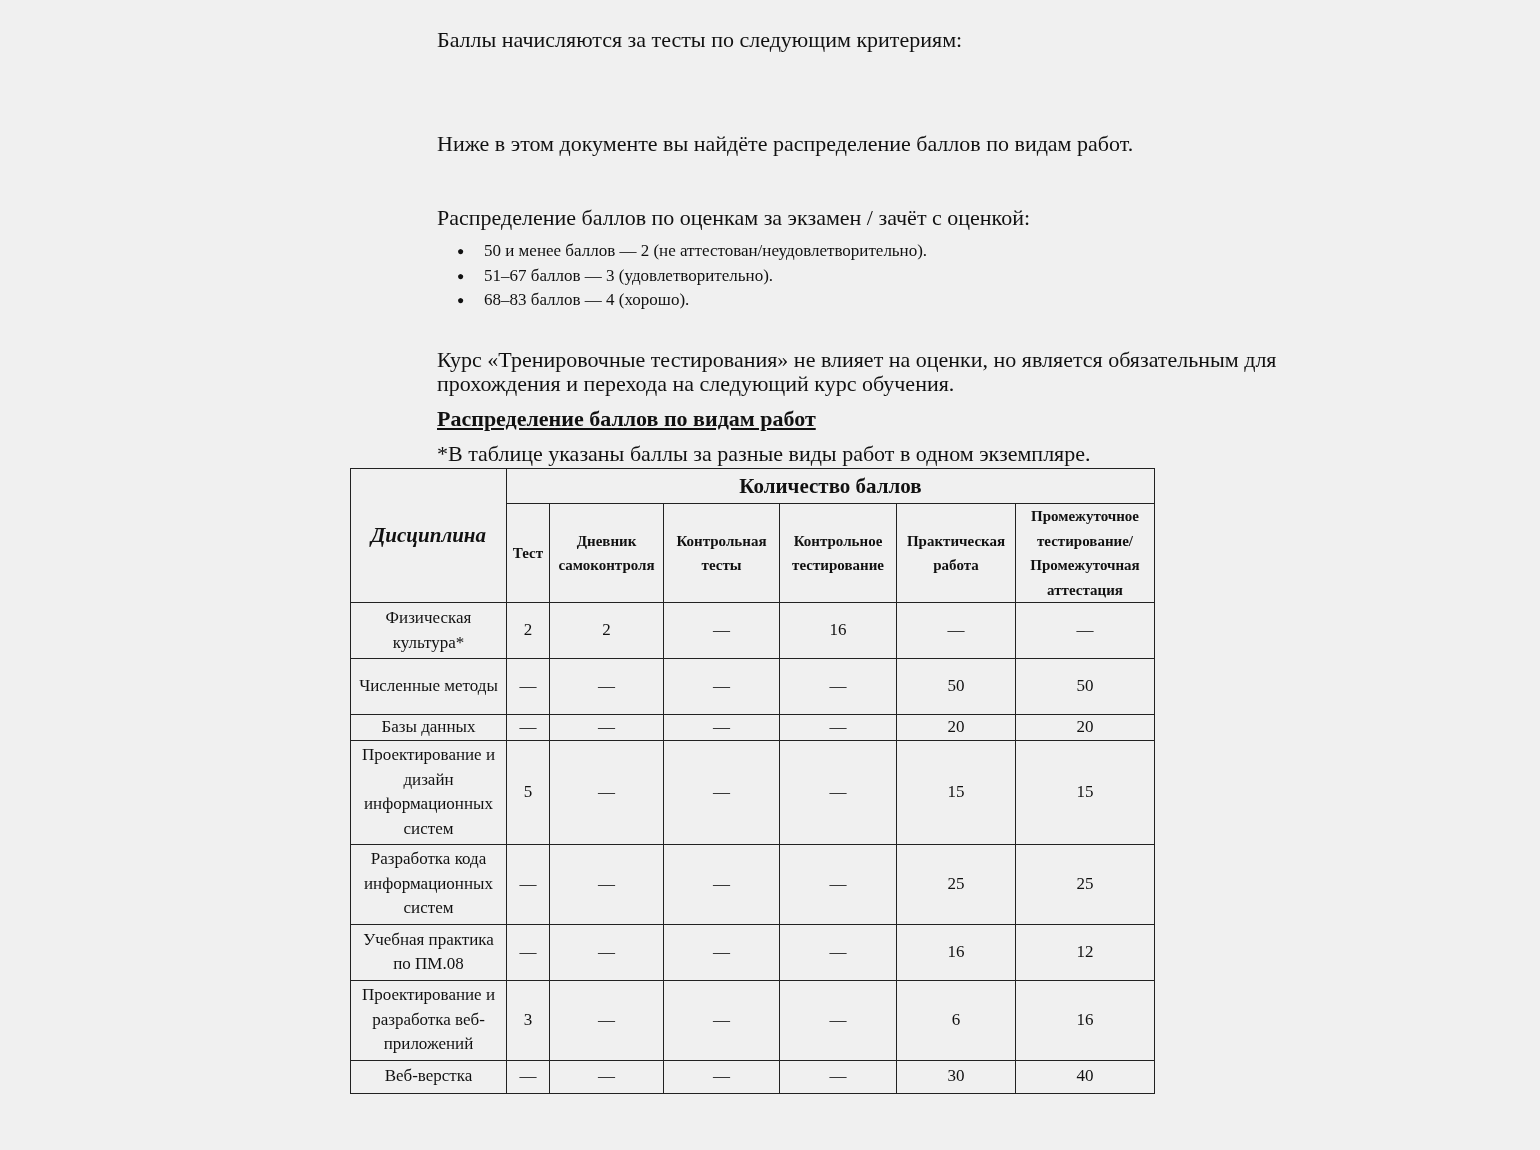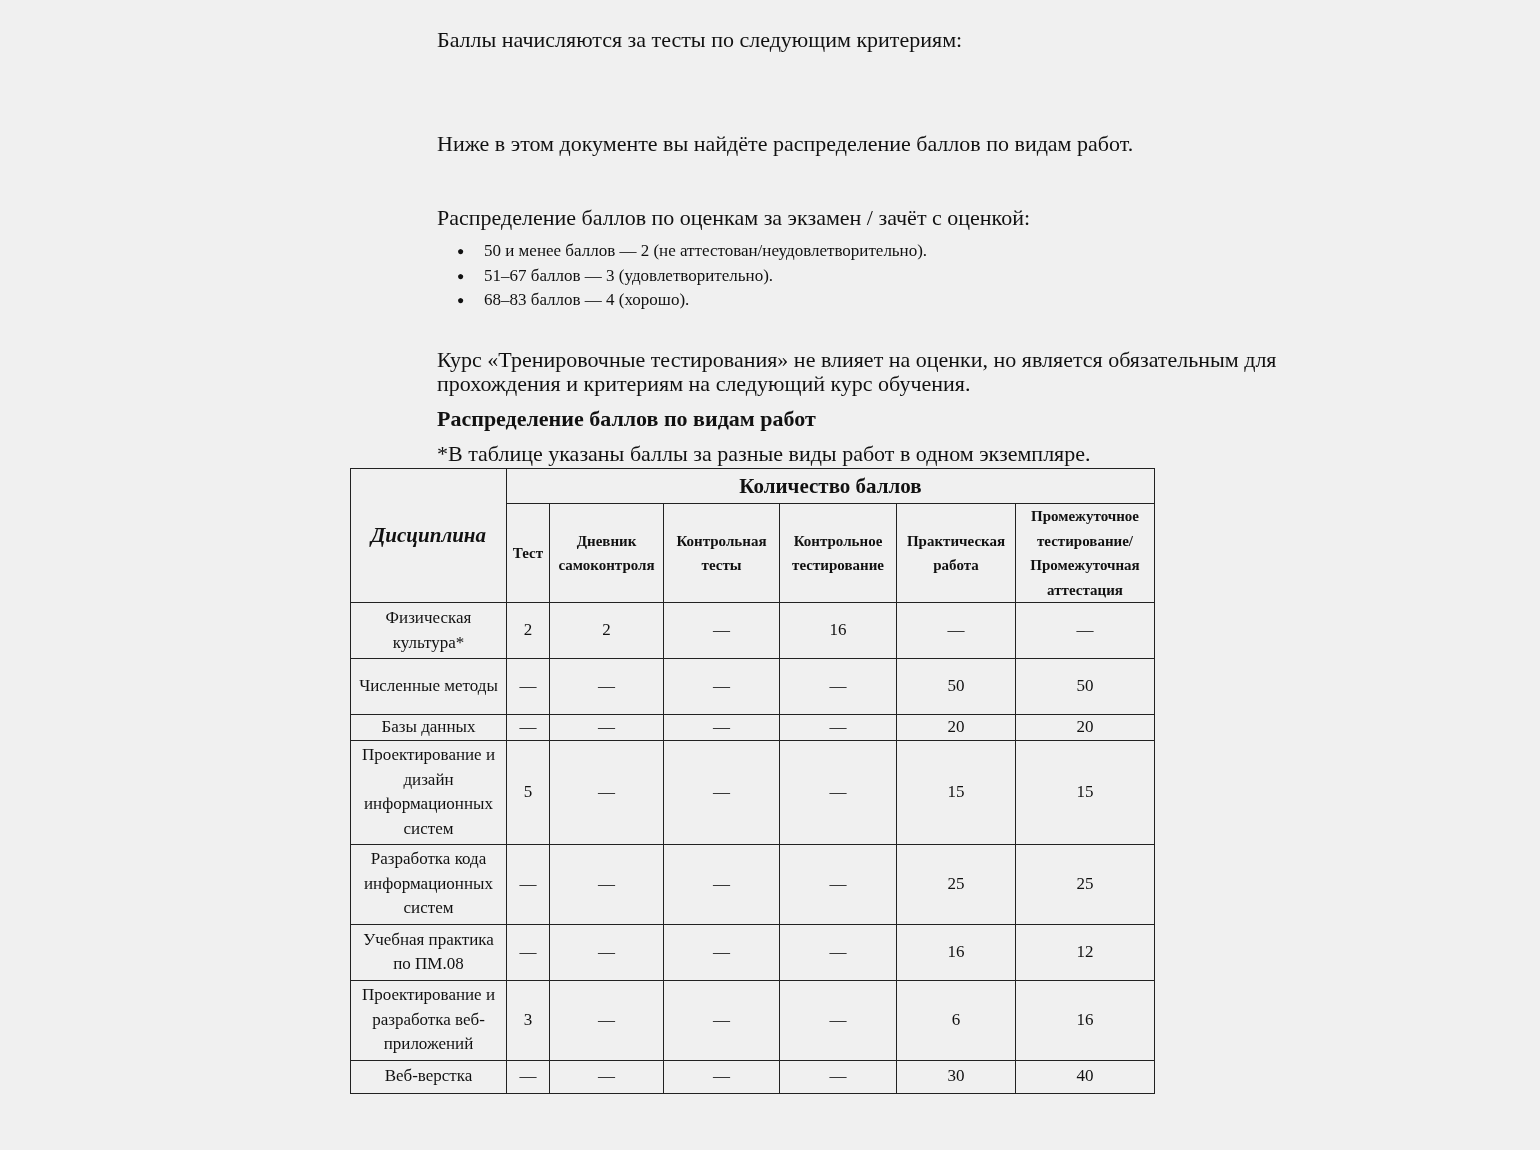--- a/index.html
+++ b/index.html
@@ -45,23 +45,23 @@
 </ul>
 <div class="p" style="top:132px;">Ниже в этом документе вы найдёте распределение баллов по видам работ.</div>
 
 <div class="p" style="top:206px;">Распределение баллов по оценкам за экзамен / зачёт с оценкой:</div>
 <ul class="bullets b2" style="top:239px;">
   <li>50 и менее баллов — 2 (не аттестован/неудовлетворительно).</li>
   <li>51–67 баллов — 3 (удовлетворительно).</li>
   <li>68–83 баллов — 4 (хорошо).</li>
 </ul>
 <div class="p" style="top:348px;">Курс «Тренировочные тестирования» не влияет на оценки, но является обязательным для</div>
-<div class="p" style="top:372px;">прохождения и критериям на следующий курс обучения.</div>
+<div class="p" style="top:372px;">прохождения и перехода на следующий курс обучения.</div>
 
-<div class="p bold" style="top:407px;">Распределение баллов по видам работ</div>
+<div class="p bold" style="top:407px;text-decoration:underline;">Распределение баллов по видам работ</div>
 <div class="p" style="top:442px;">*В таблице указаны баллы за разные виды работ в одном экземпляре.</div>
 
 <table class="scores">
   <colgroup>
     <col style="width:156px">
       <col style="width:43px">
       <col style="width:114px">
       <col style="width:116px">
     <col style="width:117px">
       <col style="width:119px">

